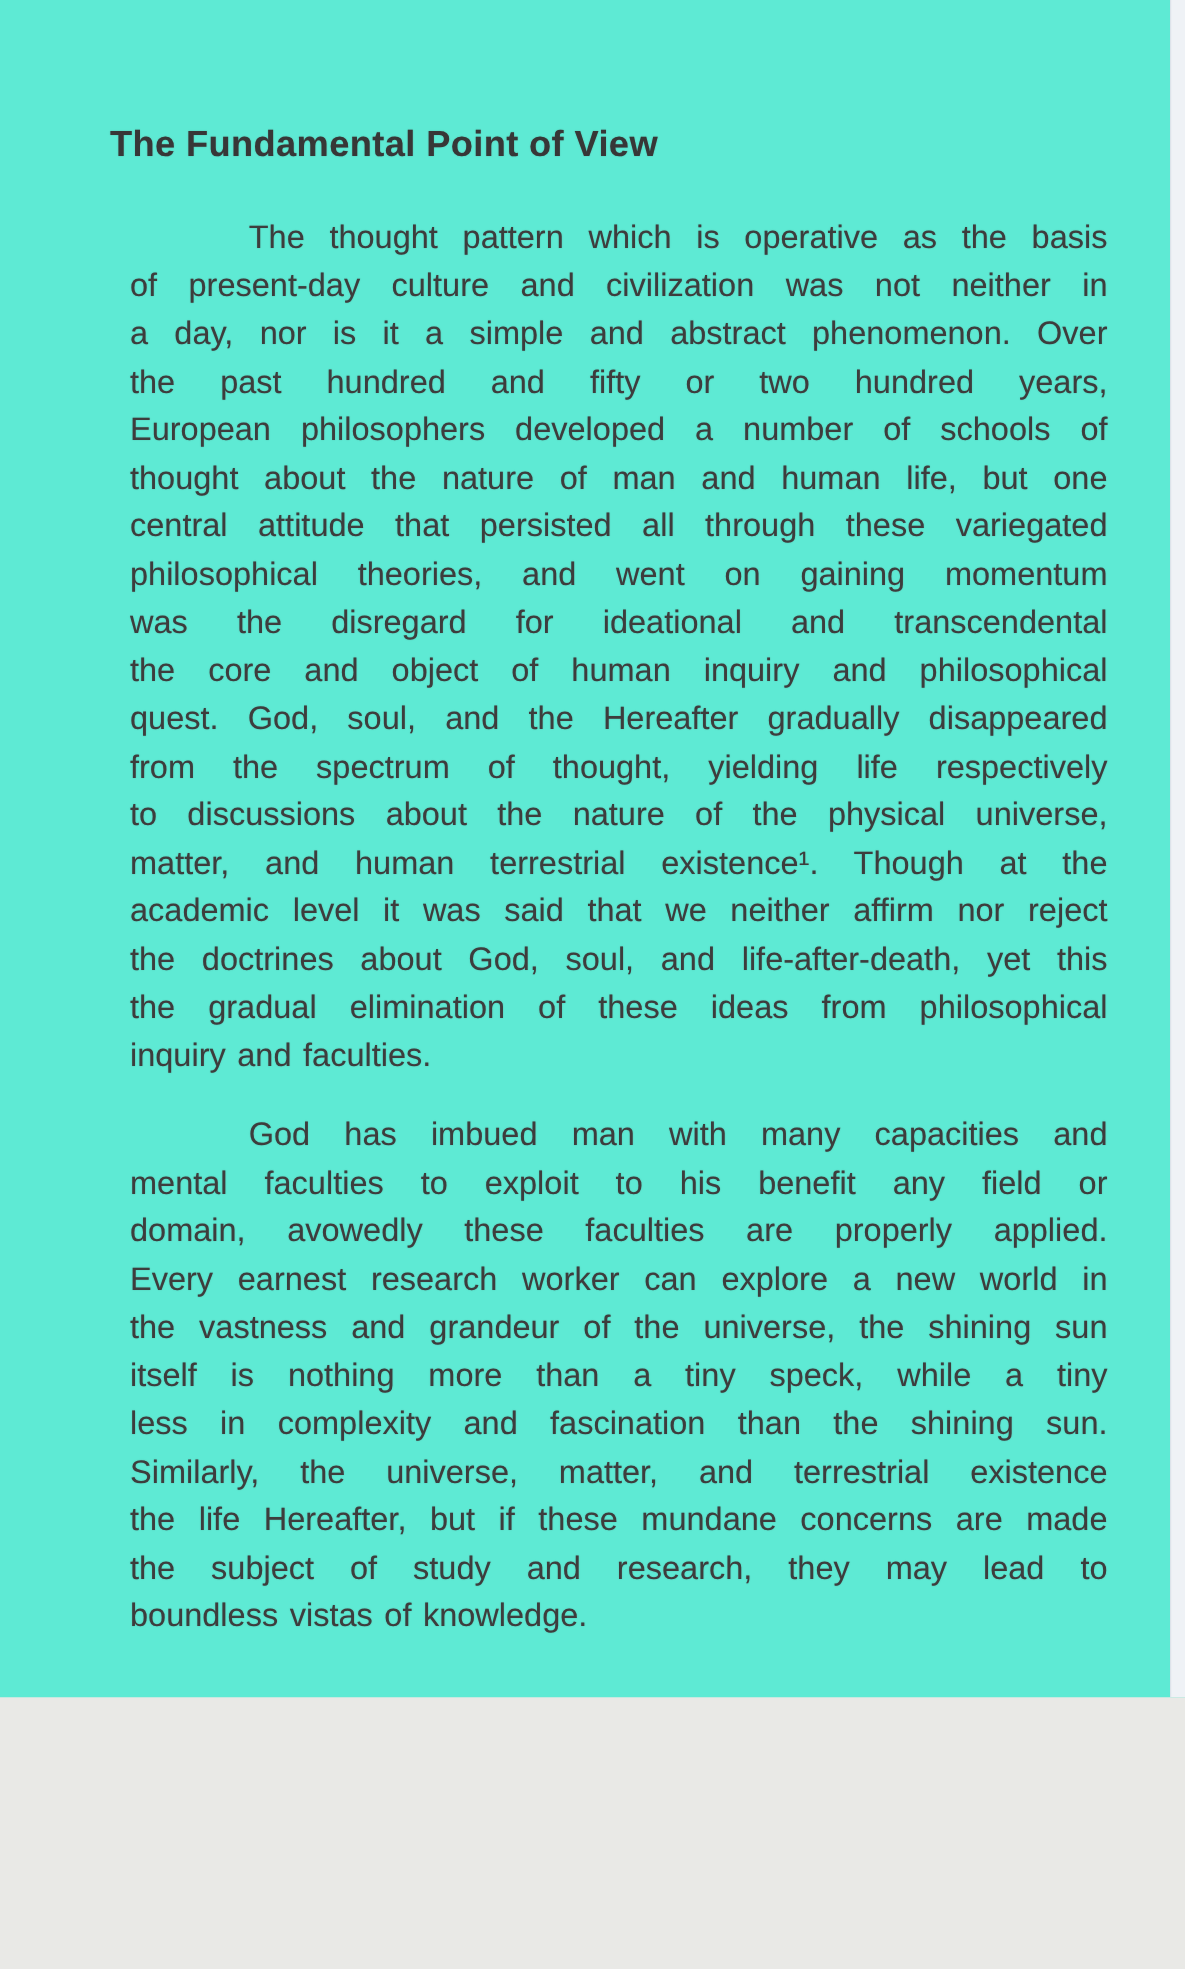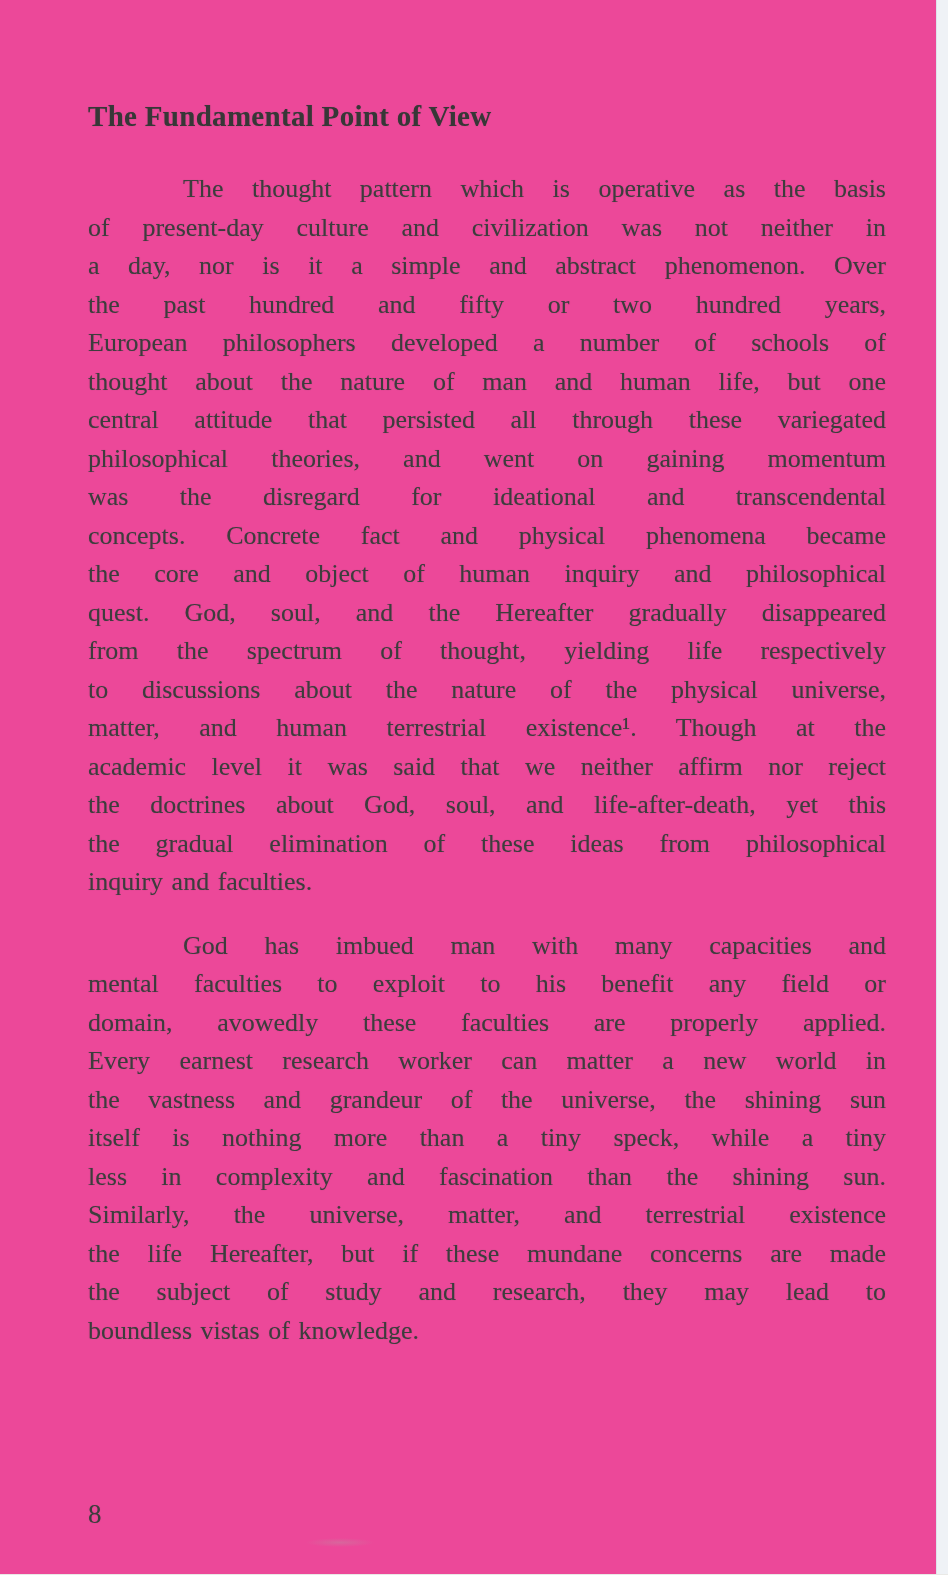--- a/index.html
+++ b/index.html
@@ -3,24 +3,24 @@
 <meta charset="utf-8">
 <style>
   html, body {
     margin: 0;
     padding: 0;
     background: #e9e9e6;
   }
   .page {
     position: relative;
     width: 948px;
-    height: 1574px;
-    background: #ec4899;
+    height: 1358px;
+    background: #5eead4;
     overflow: hidden;
-    font-family: Liberation Serif, serif;
+    font-family: Liberation Sans, sans-serif;
   }
   
   .edge-band {
     position: absolute;
     top: 0;
     right: 0;
     width: 11px;
     height: 100%;
     background: #eff2f6;
     border-left: 1px solid #dde3ea;
@@ -41,21 +41,21 @@
     color: #373737;
     text-shadow: 0 0 1px rgba(75,75,75,0.45);
   }
   .body-text {
     margin-top: 36px;
     font-size: 26px;
     line-height: 38.5px;
     word-spacing: 2px;
     text-shadow: 0 0 1px rgba(75,75,75,0.4);
   }
-  .para { margin: 0 0 25px 0; }
+  .para { margin: 0 0 25px 16px; }
   .para:last-child { margin-bottom: 0; }
   .line {
     text-align: justify;
     text-align-last: justify;
   }
   .line.first { text-indent: 95px; }
   .line.last { text-align-last: left; }
   .page-number {
     position: absolute;
     left: 88px;
@@ -86,36 +86,35 @@
         <div class="para">
           <div class="line first">The thought pattern which is operative as the basis</div>
           <div class="line">of present-day culture and civilization was not neither in</div>
           <div class="line">a day, nor is it a simple and abstract phenomenon. Over</div>
           <div class="line">the past hundred and fifty or two hundred years,</div>
           <div class="line">European philosophers developed a number of schools of</div>
           <div class="line">thought about the nature of man and human life, but one</div>
           <div class="line">central attitude that persisted all through these variegated</div>
           <div class="line">philosophical theories, and went on gaining momentum</div>
           <div class="line">was the disregard for ideational and transcendental</div>
-          <div class="line">concepts. Concrete fact and physical phenomena became</div>
           <div class="line">the core and object of human inquiry and philosophical</div>
           <div class="line">quest. God, soul, and the Hereafter gradually disappeared</div>
           <div class="line">from the spectrum of thought, yielding life respectively</div>
           <div class="line">to discussions about the nature of the physical universe,</div>
           <div class="line">matter, and human terrestrial existence¹. Though at the</div>
           <div class="line">academic level it was said that we neither affirm nor reject</div>
           <div class="line">the doctrines about God, soul, and life-after-death, yet this</div>
           <div class="line">the gradual elimination of these ideas from philosophical</div>
           <div class="line last">inquiry and faculties.</div>
         </div>
         <div class="para">
           <div class="line first">God has imbued man with many capacities and</div>
           <div class="line">mental faculties to exploit to his benefit any field or</div>
           <div class="line">domain, avowedly these faculties are properly applied.</div>
-          <div class="line">Every earnest research worker can matter a new world in</div>
+          <div class="line">Every earnest research worker can explore a new world in</div>
           <div class="line">the vastness and grandeur of the universe, the shining sun</div>
           <div class="line">itself is nothing more than a tiny speck, while a tiny</div>
           <div class="line">less in complexity and fascination than the shining sun.</div>
           <div class="line">Similarly, the universe, matter, and terrestrial existence</div>
           <div class="line">the life Hereafter, but if these mundane concerns are made</div>
           <div class="line">the subject of study and research, they may lead to</div>
           <div class="line last">boundless vistas of knowledge.</div>
         </div>
       </div>
   </div>

